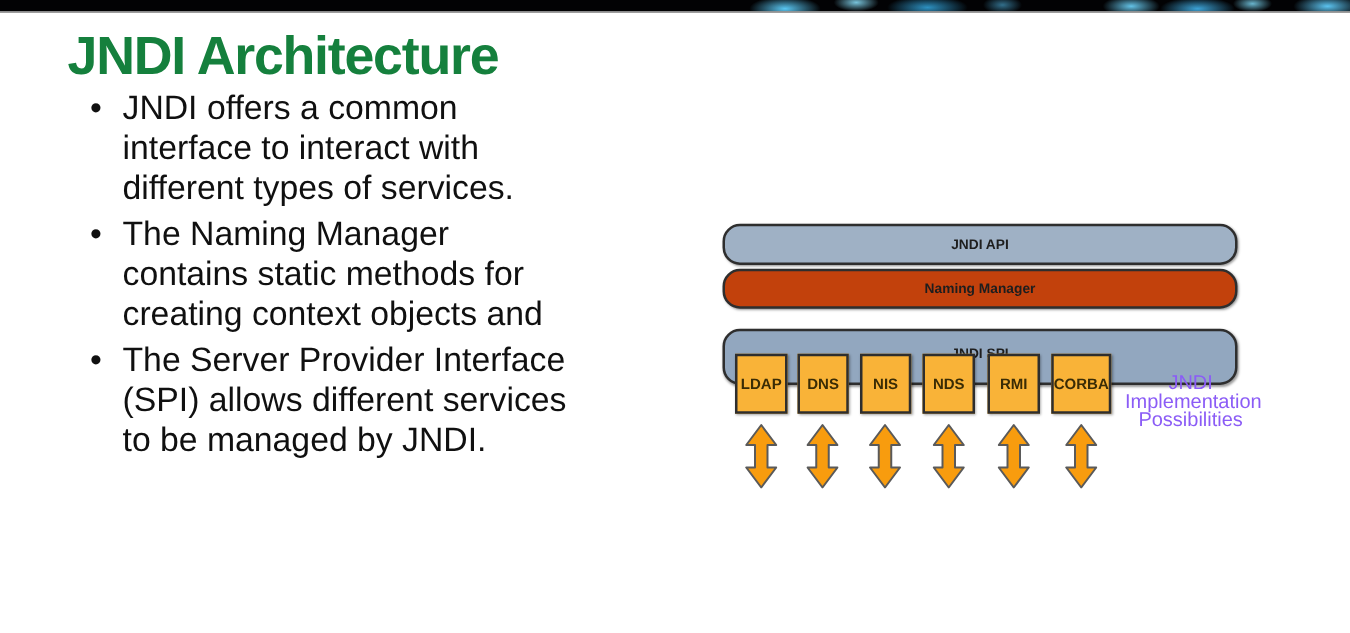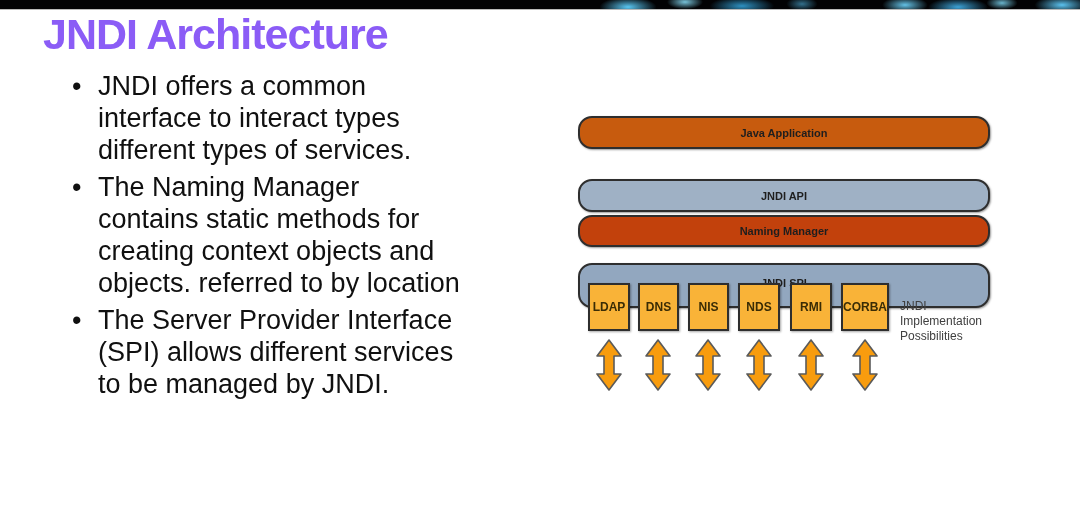--- a/index.html
+++ b/index.html
@@ -20,22 +20,22 @@
       radial-gradient(ellipse 38px 14px at 905px 5px, rgba(110,215,255,.9), rgba(0,0,0,0) 60%),
       radial-gradient(ellipse 48px 15px at 958px 7px, rgba(70,190,250,.85), rgba(0,0,0,0) 62%),
       radial-gradient(ellipse 26px 11px at 1002px 3px, rgba(130,225,255,.8), rgba(0,0,0,0) 60%),
       radial-gradient(ellipse 44px 15px at 1062px 5px, rgba(96,205,252,.95), rgba(0,0,0,0) 62%),
       #020204;
     border-bottom:1px solid #b9b9b9;
   }
 
   
   .title{
-    position:absolute;left:43px;top:10px;margin:0;
-    font-size:43px;font-weight:700;color:#8b5cf6;letter-spacing:-1px;
+    position:absolute;left:43px;top:10px;margin:11px;
+    font-size:43px;font-weight:700;color:#15803d;letter-spacing:-1px;
   }
   ul.bullets{
     position:absolute;left:70px;top:70px;margin:0;padding:0;list-style:none;width:500px;
   }
   ul.bullets li{
     position:relative;padding-left:28px;margin:0 0 5px 0;
     font-size:27px;line-height:32px;color:#101010;
   }
   .bullet-marker{position:absolute;left:2px;top:0;}
   .bullet-line{display:block;white-space:nowrap;}
@@ -68,60 +68,56 @@
   .svc-3{left:160px;width:38px;}
   .svc-4{left:212px;width:38px;}
   .svc-5{left:263px;width:44px;text-align:center;}
 
   .arrow{position:absolute;top:227px;width:26px;height:52px;}
   .arr-0{left:18px;} .arr-1{left:67px;} .arr-2{left:117px;}
   .arr-3{left:168px;} .arr-4{left:220px;} .arr-5{left:274px;}
 
   .caption{
     position:absolute;left:900px;top:299px;width:105px;
-    text-align:left;font-size:12px;line-height:15px;color:#404040;
+    text-align:center;font-size:16px;line-height:15px;color:#8b5cf6;
   }
   .caption span{display:block;white-space:nowrap;}
 </style>
 </head>
 <body>
 
 <div>
 
   <div class="top-banner"></div>
 
   <h1 class="title">JNDI Architecture</h1>
 
   <ul class="bullets">
     <li>
       <span class="bullet-marker">•</span>
       <span class="bullet-line">JNDI offers a common</span>
-      <span class="bullet-line">interface to interact types</span>
+      <span class="bullet-line">interface to interact with</span>
       <span class="bullet-line">different types of services.</span>
     </li>
     <li>
       <span class="bullet-marker">•</span>
       <span class="bullet-line">The Naming Manager</span>
       <span class="bullet-line">contains static methods for</span>
       <span class="bullet-line">creating context objects and</span>
-      <span class="bullet-line">objects. referred to by location</span>
     </li>
     <li>
       <span class="bullet-marker">•</span>
       <span class="bullet-line">The Server Provider Interface</span>
       <span class="bullet-line">(SPI) allows different services</span>
       <span class="bullet-line">to be managed by JNDI.</span>
     </li>
   </ul>
 
   <div class="diagram">
 
-    <div class="layer-bar layer-java">
-      <span class="layer-label">Java Application</span>
-    </div>
     <div class="layer-bar layer-api">
       <span class="layer-label">JNDI API</span>
     </div>
     <div class="layer-bar layer-naming">
       <span class="layer-label">Naming Manager</span>
     </div>
     <div class="layer-bar layer-spi">
       <span class="layer-label">JNDI SPI</span>
     </div>
 

